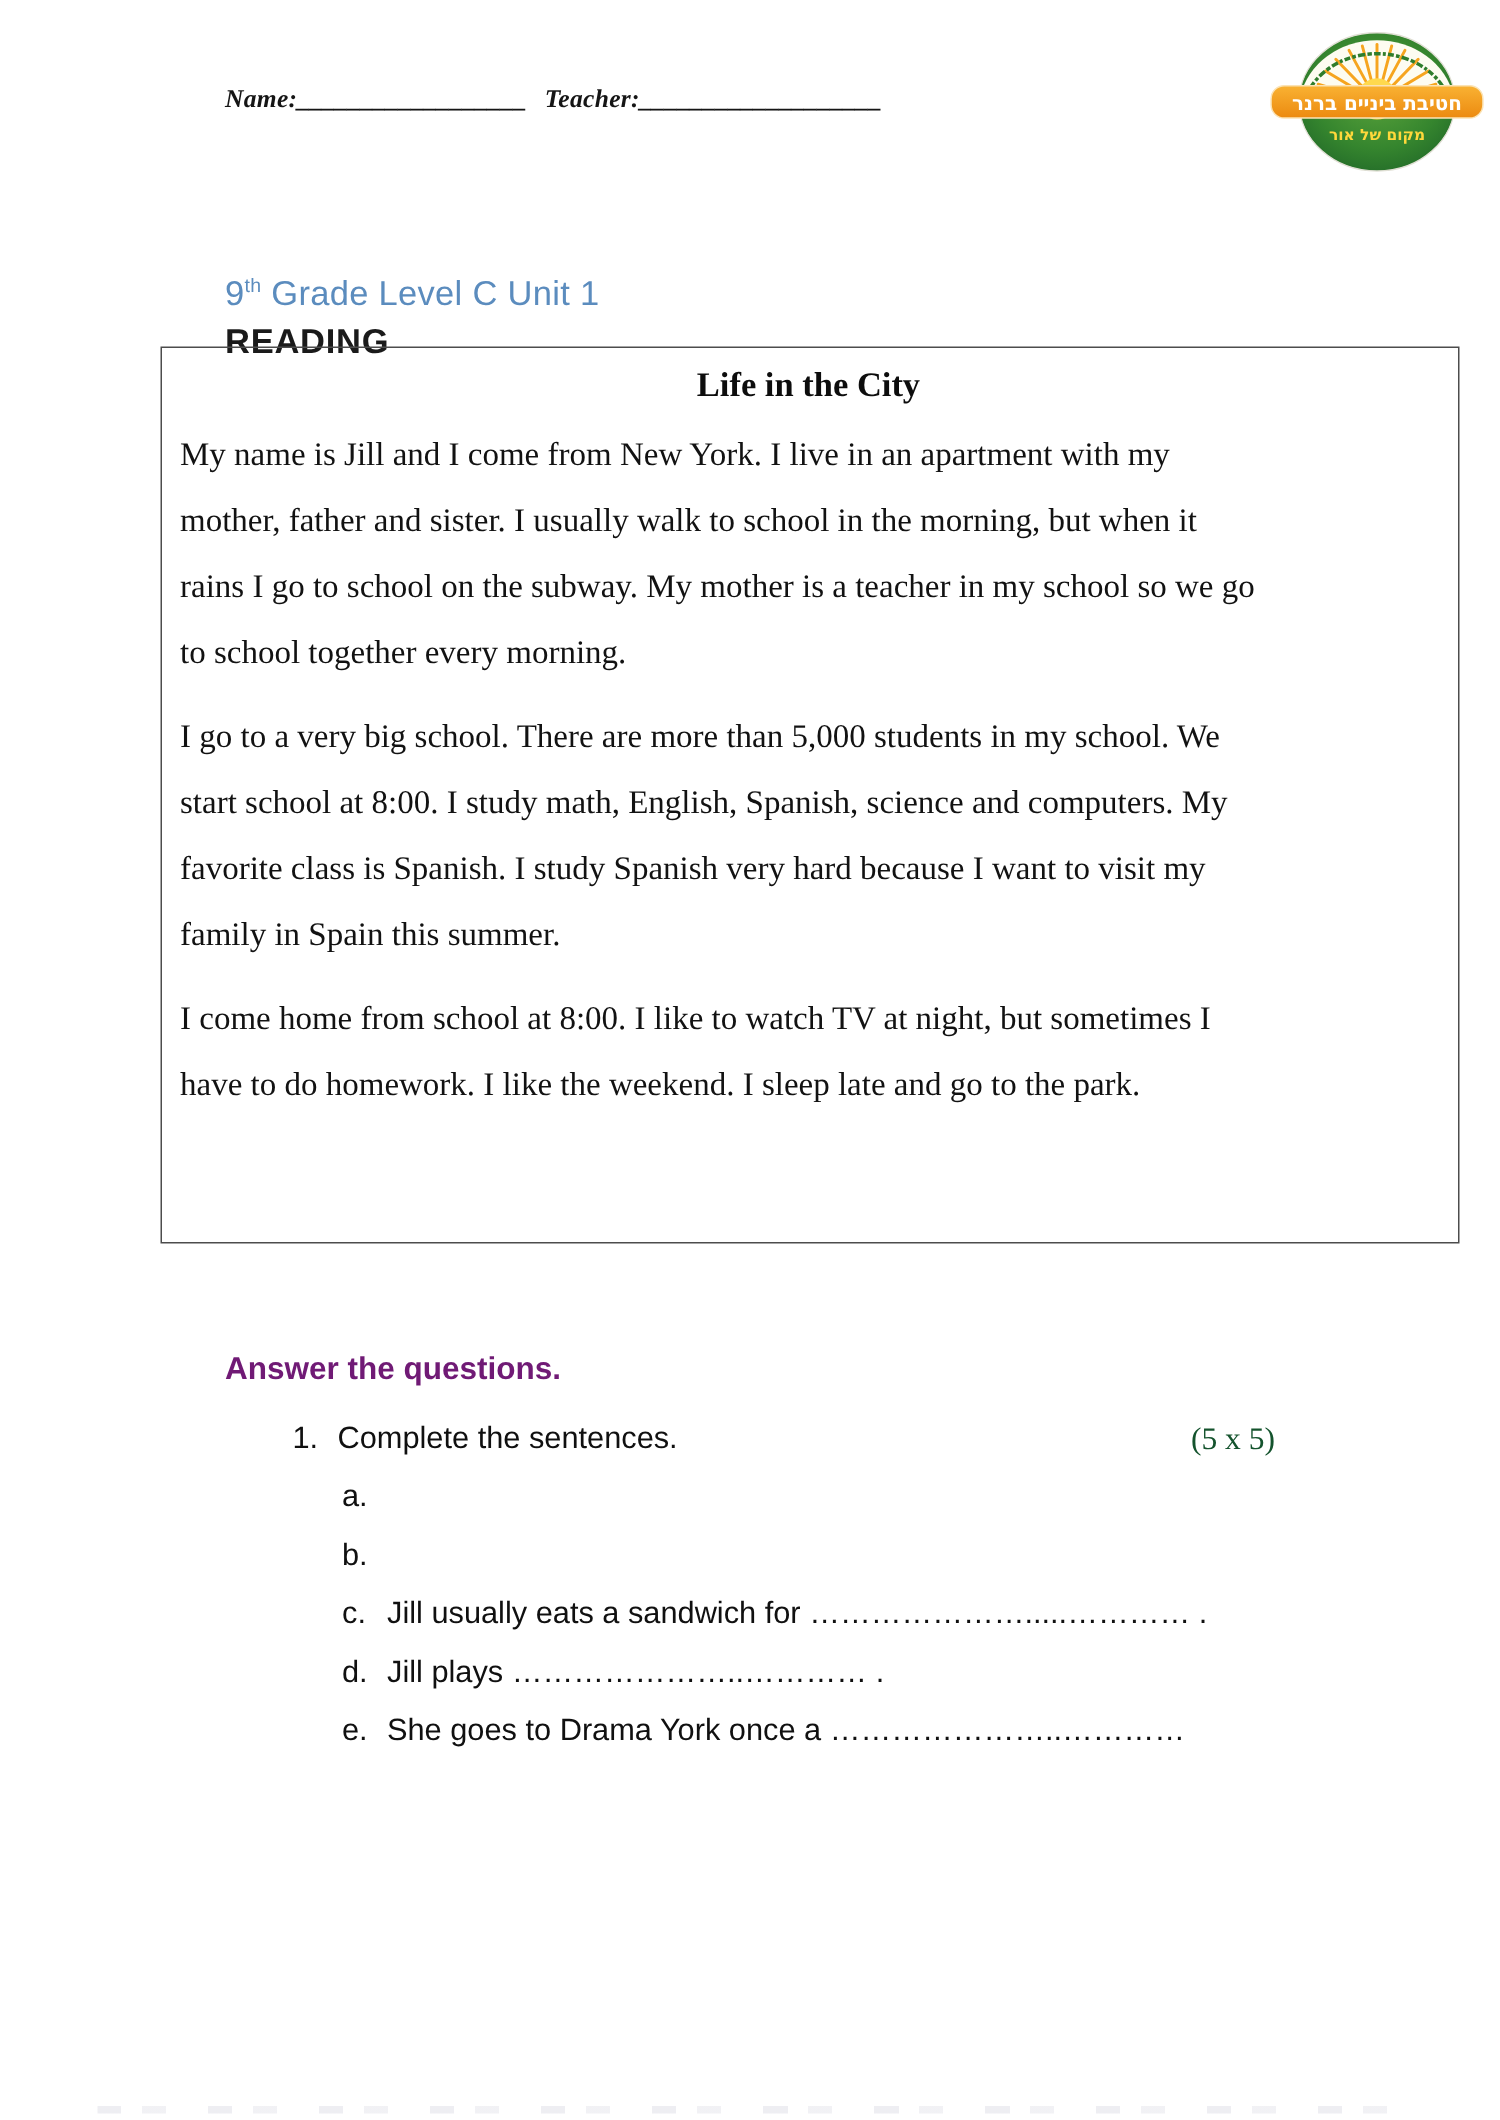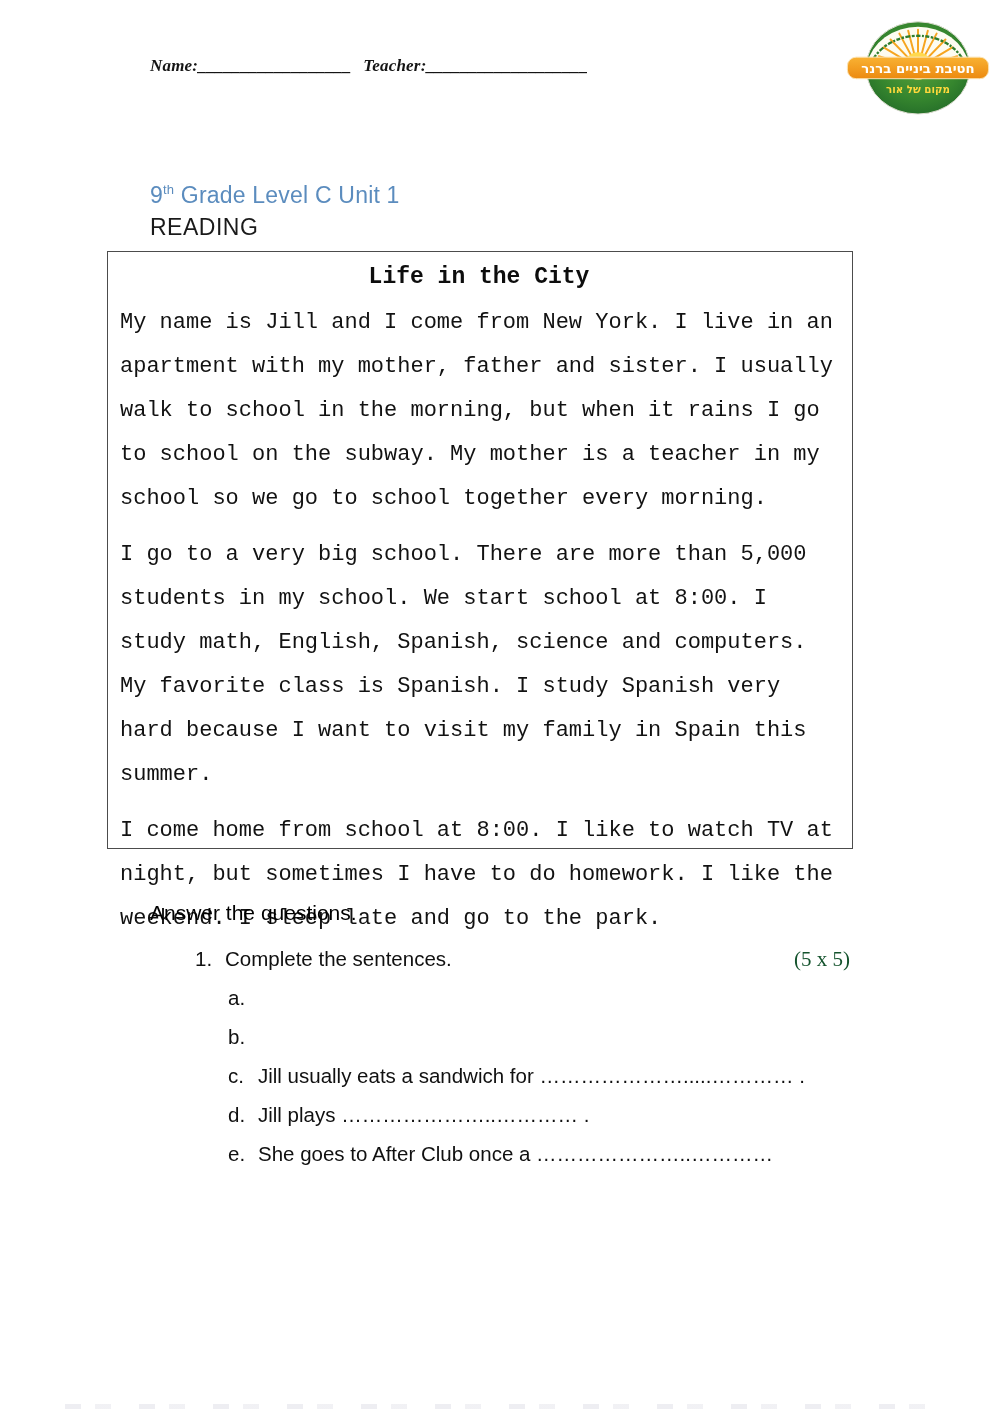--- a/index.html
+++ b/index.html
@@ -23,43 +23,42 @@
   .spacer-mid{display:inline-block;width:12px;}
   
   .logo{position:absolute;top:13px;left:844px;width:148px;height:102px;}
   
   .heading{position:absolute;top:141px;left:150px;line-height:1.25;margin-top:40px;}
   .heading .grade{
     font-size:23px;color:#5b8cbe;letter-spacing:.2px;
   }
   .heading .grade sup{font-size:13px;}
   .heading .subtitle{
-    font-size:23px;color:#1a1a1a;margin-top:3px;letter-spacing:.5px;
+    font-size:23px;color:#1a1a1a;margin-top:3px;letter-spacing:.5px;font-weight:bold;
   }
   
   .passage-box{
-    position:absolute;top:231px;left:107px;width:746px;height:598px;
+    position:absolute;top:231px;left:107px;width:866px;height:598px;
     box-sizing:border-box;
     border:1.5px solid #4c4c4c;
     padding:11px 14px 8px 12px;
-    font-family:Liberation Mono, monospace;
-    margin-top:20px;
+    font-family:Liberation Serif, serif;
   }
   .passage-title{
     text-align:center;font-weight:bold;font-size:23px;color:#0d0d0d;
     margin:1px 0 11px 0;
   }
   .passage-box p{
     margin:0 0 12px 0;
     font-size:22px;line-height:44px;color:#121212;
     max-width:722px;
   }
   
   .questions{position:absolute;top:901px;left:150px;width:700px;}
-  .q-heading{font-weight:normal;font-size:21px;color:#000000;}
+  .q-heading{font-weight:bold;font-size:21px;color:#701a75;}
   .q-item{
     display:flex;align-items:baseline;
     margin:22px 0 0 45px;position:relative;
     font-size:20.5px;color:#101010;
   }
   .q-item .q-num{width:30px;flex:0 0 auto;}
   .q-points{
     position:absolute;right:0;top:0;
     font-family:"Liberation Serif", serif;
     font-size:21px;color:#14532d;
@@ -163,19 +162,19 @@
       <span><span>Jill usually eats a sandwich for</span>&nbsp;<span>………………….....………… .</span></span>
     </div>
 
     <div class="q-sub">
       <span class="q-letter">d.</span>
       <span><span>Jill plays</span>&nbsp;<span>…………………..………… .</span></span>
     </div>
 
     <div class="q-sub">
       <span class="q-letter">e.</span>
-      <span><span>She goes to After Club once a</span>&nbsp;<span>…………………..…………</span></span>
+      <span><span>She goes to Drama York once a</span>&nbsp;<span>…………………..…………</span></span>
     </div>
   </div>
 
   <div class="page-edge-artifact"></div>
 
 </div>
 
 </body></html>

